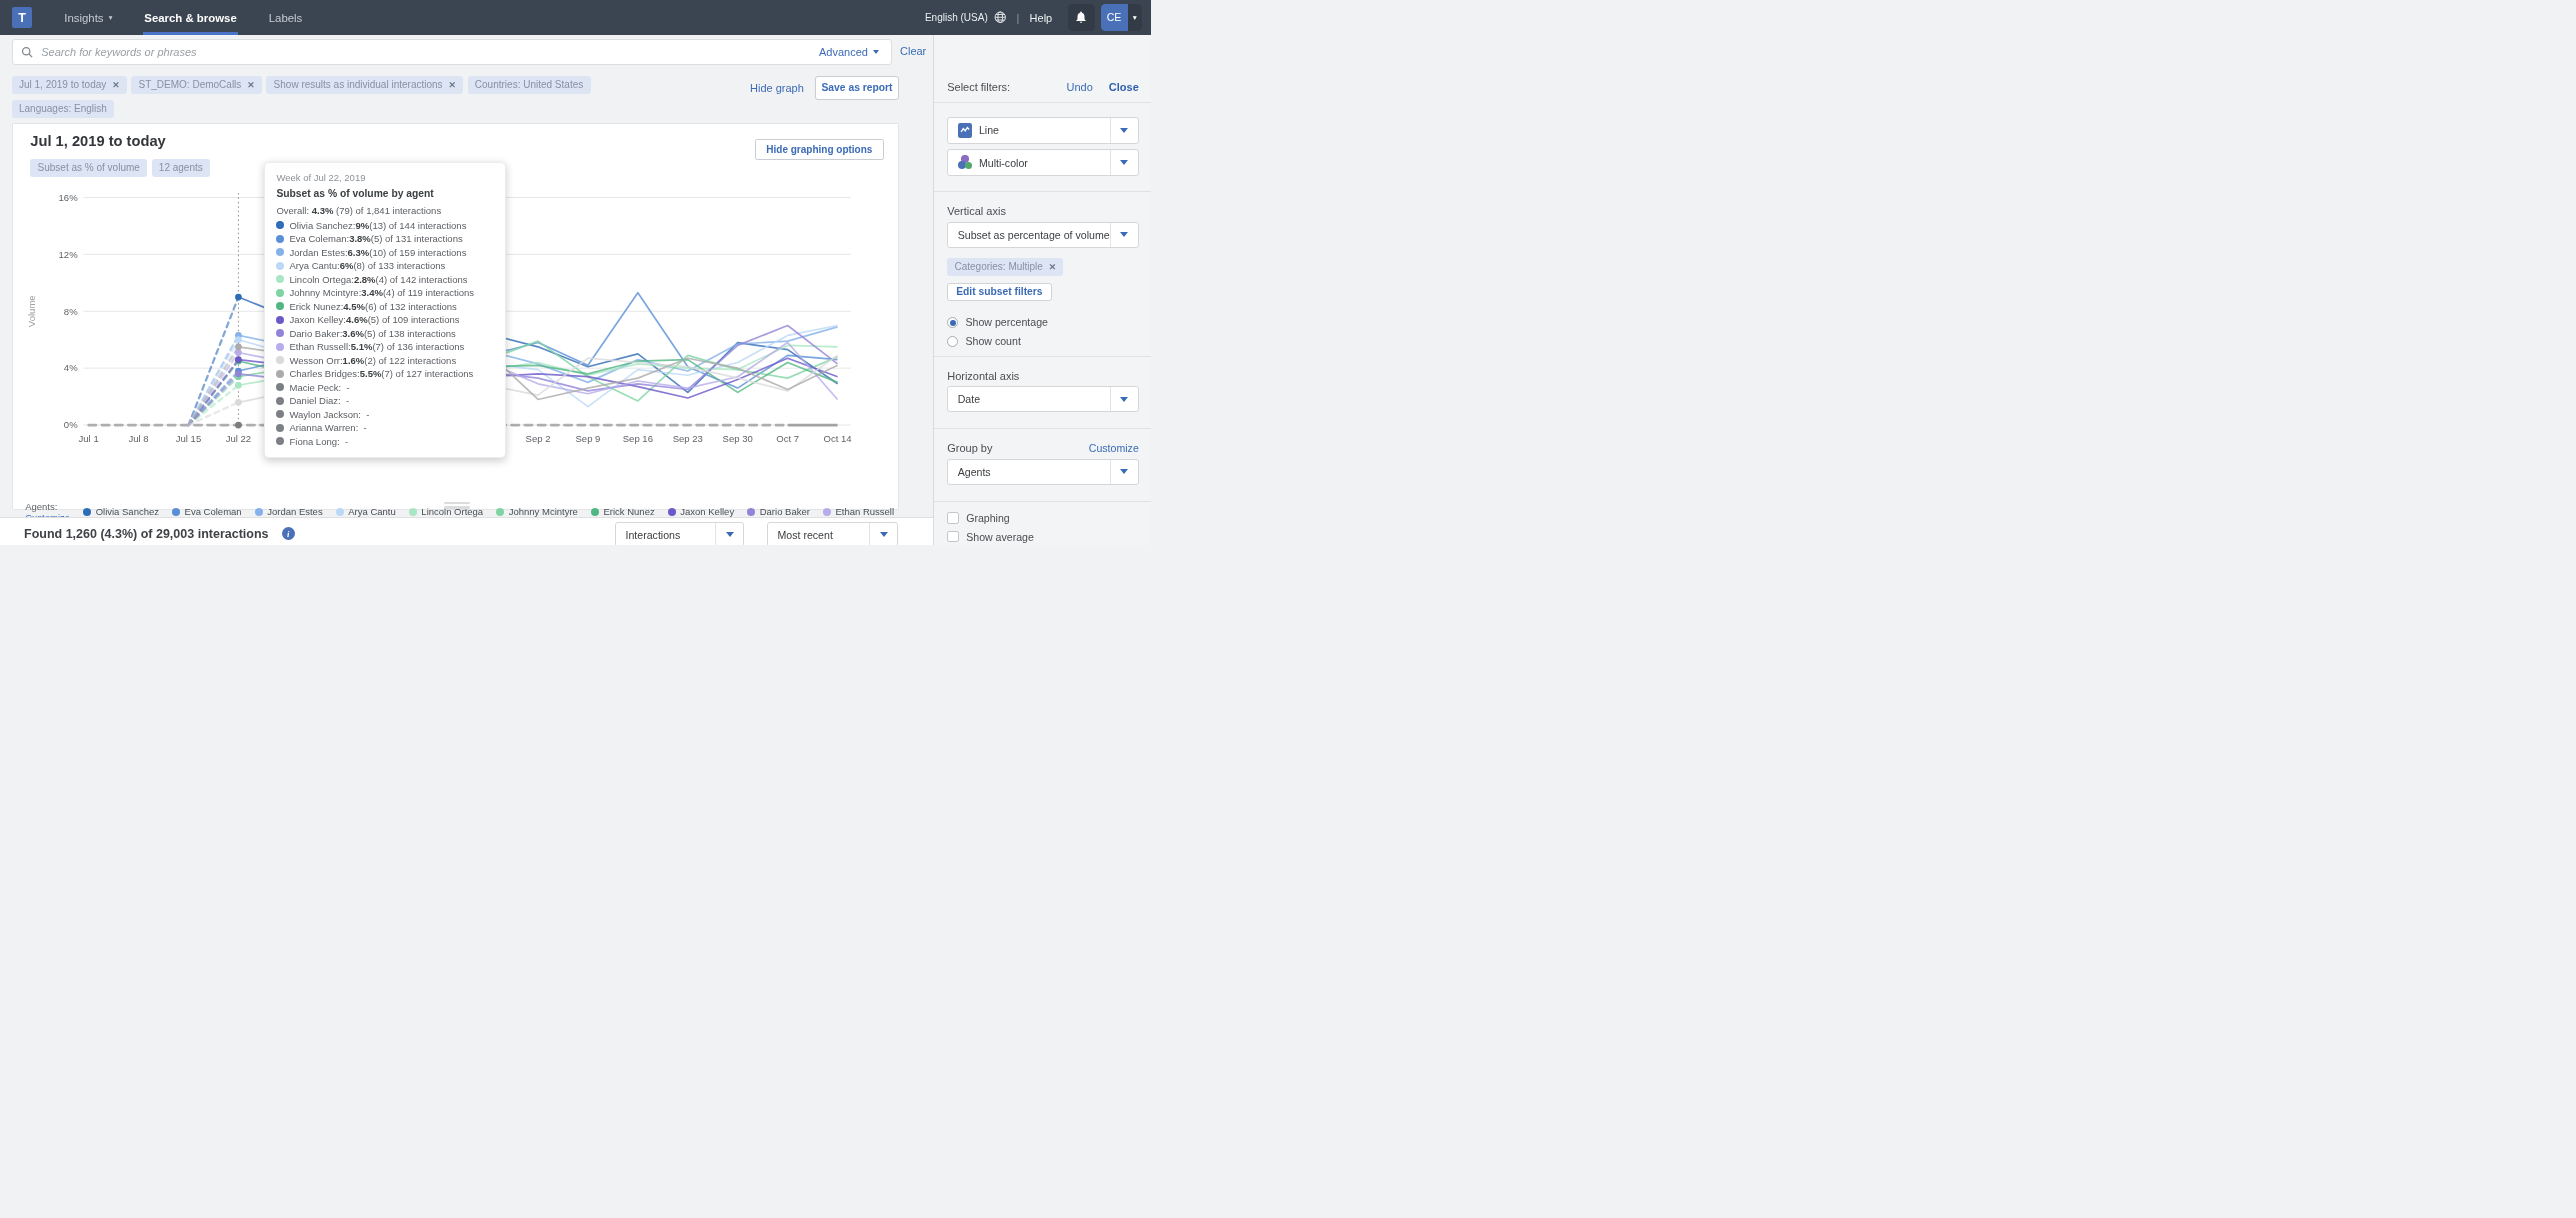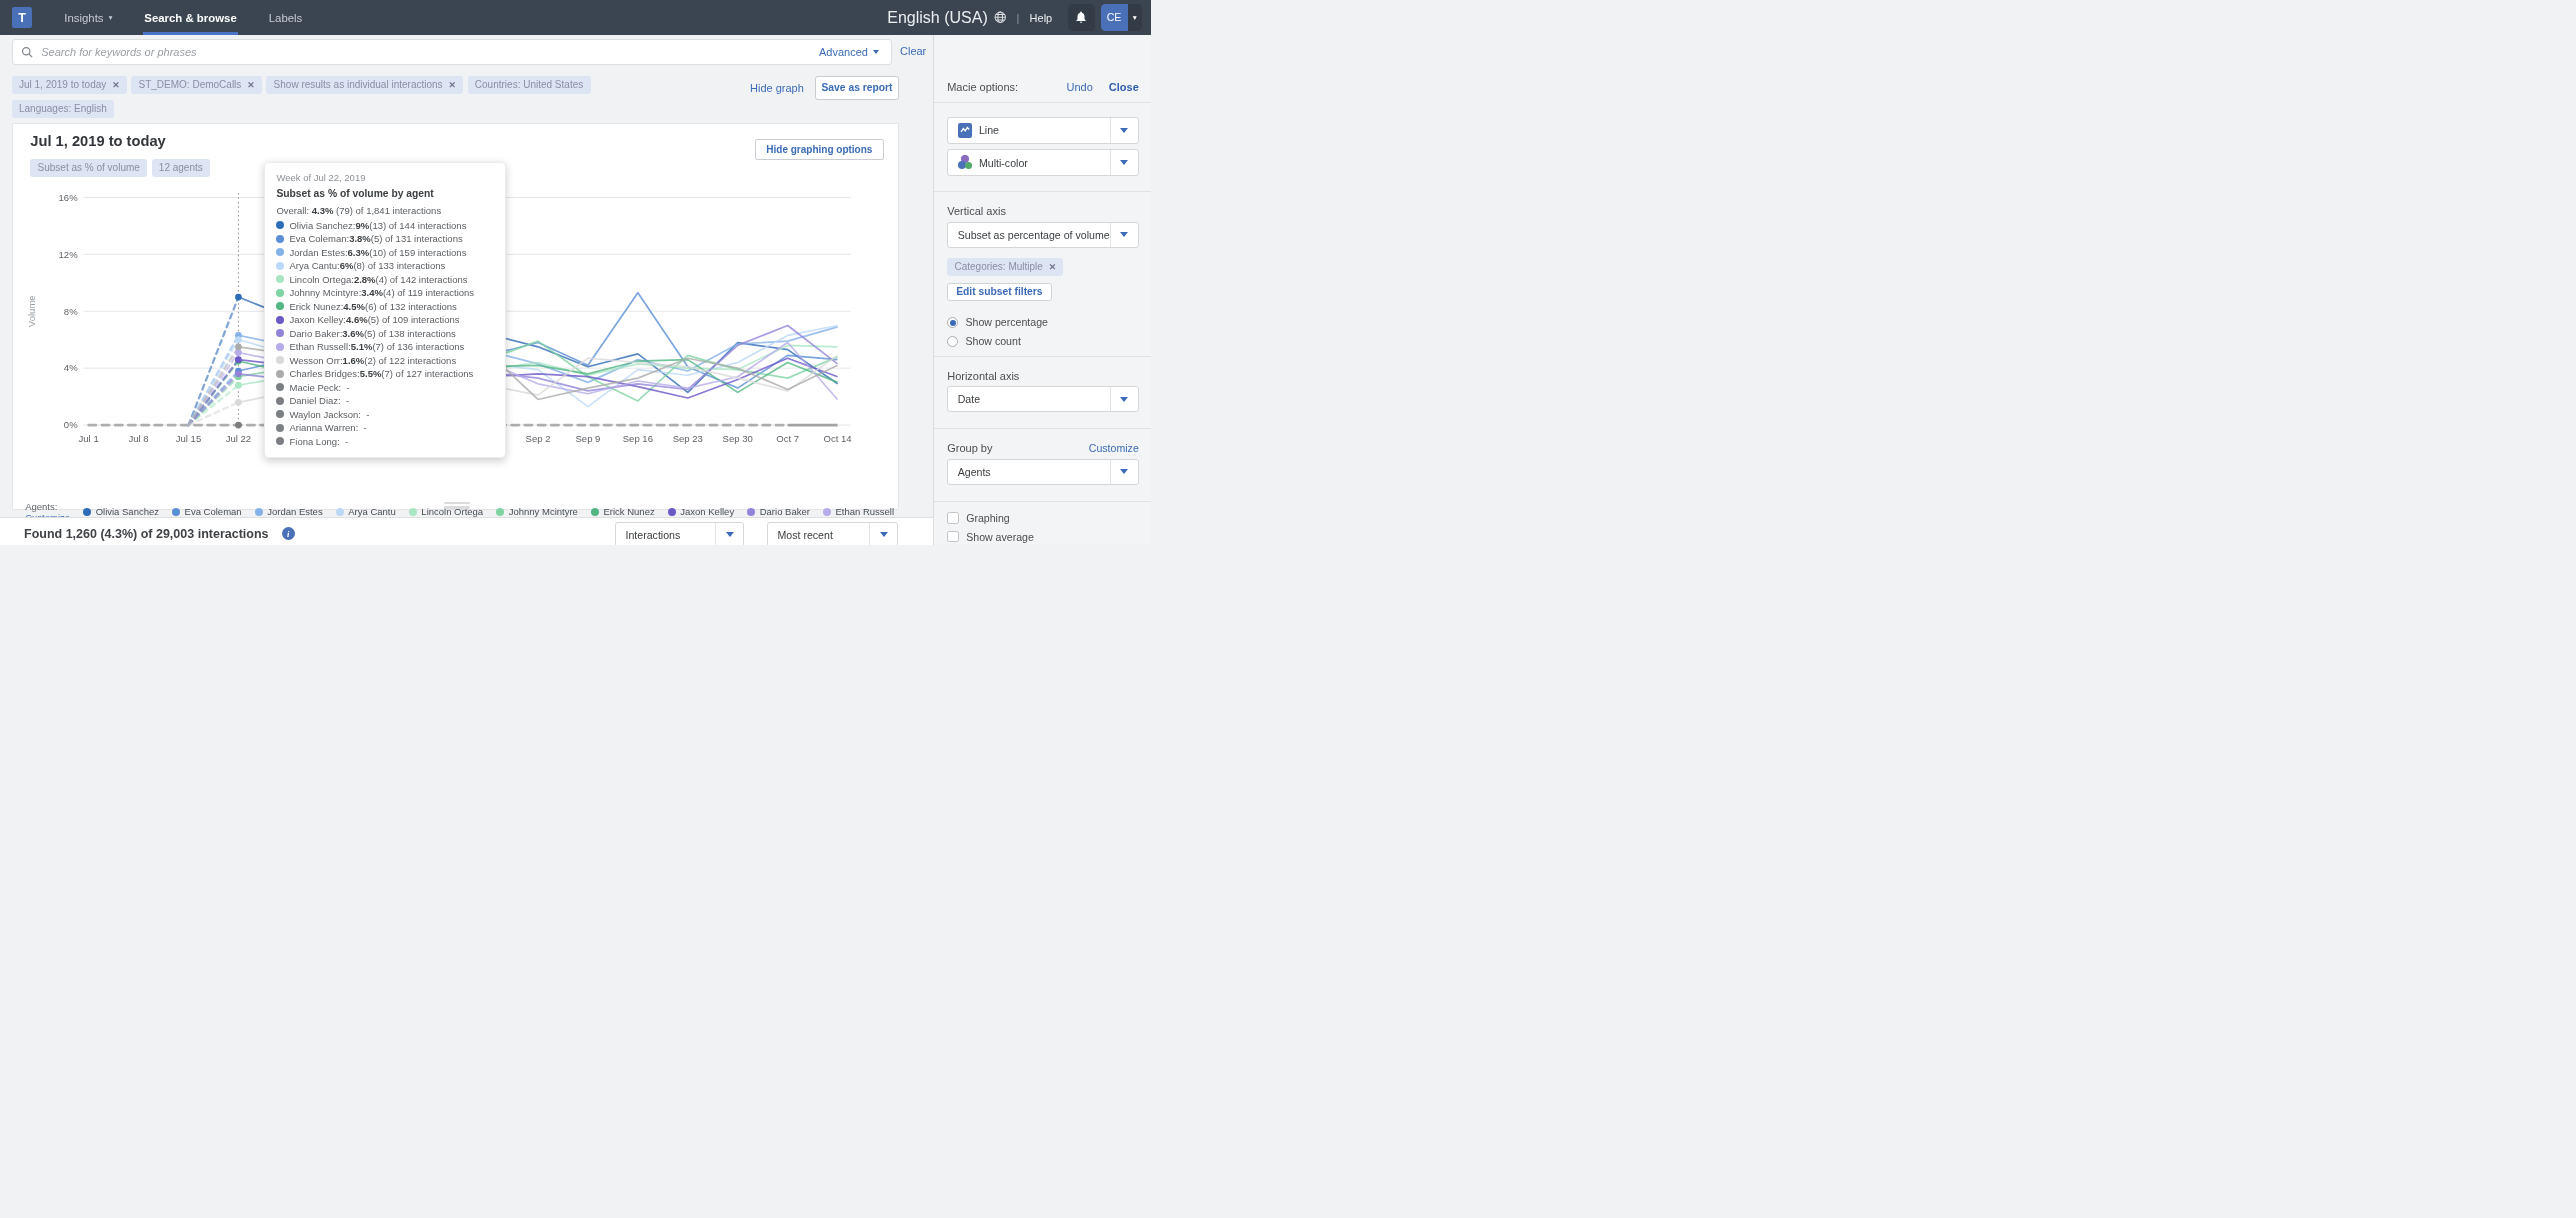--- a/index.html
+++ b/index.html
@@ -7,21 +7,21 @@
   body { position:relative; overflow:hidden; background:#f1f2f4; font-family:"Liberation Sans", sans-serif; color:#3c4043; }
 
   
   .nav { position:absolute; left:0; top:0; width:1151px; height:35px; background:#3b4551; display:flex; align-items:stretch; z-index:30; }
   .nav-logo { width:20.6px; height:20.6px; background:#4a70b8; border-radius:2.2px; color:#fff; font-weight:bold; font-size:12.5px; display:flex; align-items:center; justify-content:center; margin:7.3px 0 0 11.7px; }
   .nav-item { display:flex; align-items:center; color:#c6ccd4; font-size:11.4px; margin-left:32px; position:relative; cursor:pointer; }
   .nav-item .caret { font-size:7.3px; margin-left:5.1px; color:#c6ccd4; }
   .nav-item.active { color:#fff; font-weight:bold; }
   .nav-item.active::after { content:""; position:absolute; left:-1.5px; right:-1.5px; bottom:0; height:2.9px; background:#4a74c8; }
   .nav-right { margin-left:auto; display:flex; align-items:center; }
-  .nav-lang { color:#eceff2; font-size:16px; display:flex; align-items:center; gap:5.9px; }
+  .nav-lang { color:#eceff2; font-size:10px; display:flex; align-items:center; gap:5.9px; }
   .nav-sep { color:#8d97a2; margin:0 10.3px; font-size:11px; }
   .nav-help { color:#eceff2; font-size:11px; }
   .nav-bell { width:26.4px; height:26.4px; background:#323b46; border-radius:4.4px; display:flex; align-items:center; justify-content:center; margin-left:16px; }
   .nav-avatar { display:flex; margin:0 8.8px 0 5.9px; height:26.4px; border-radius:4.4px; overflow:hidden; }
   .nav-avatar .ce { width:27px; background:#4a70b8; color:#fff; font-size:10.6px; display:flex; align-items:center; justify-content:center; }
   .nav-avatar .av-caret { width:14.7px; background:#323b46; color:#fff; font-size:6.6px; display:flex; align-items:center; justify-content:center; }
 
   
   .main-col { position:absolute; left:0; top:35px; width:933px; height:510px; background:#f1f2f4; }
 
@@ -327,21 +327,21 @@
       <div class="dd-label">Most recent</div>
       <div class="dd-caret">
           <i></i>
         </div>
     </div>
   </div>
 </div>
 
 <div class="sidebar">
   <div class="sb-header">
-    <span>Macie options:</span>
+    <span>Select filters:</span>
     <span class="undo">Undo</span>
     <span class="close">Close</span>
   </div>
   <div class="sb-div"></div>
 
   <div class="sb-dd dd" style="margin-top:14.7px;">
     <div class="dd-label">
       <span class="icon-line">
           <svg width="10.3" height="10.3" viewBox="0 0 14 14">
             <polyline points="1.5,9.5 4.5,5 7,8 10,3.5 12.5,6" fill="none" stroke="#fff" stroke-width="1.8"></polyline>

